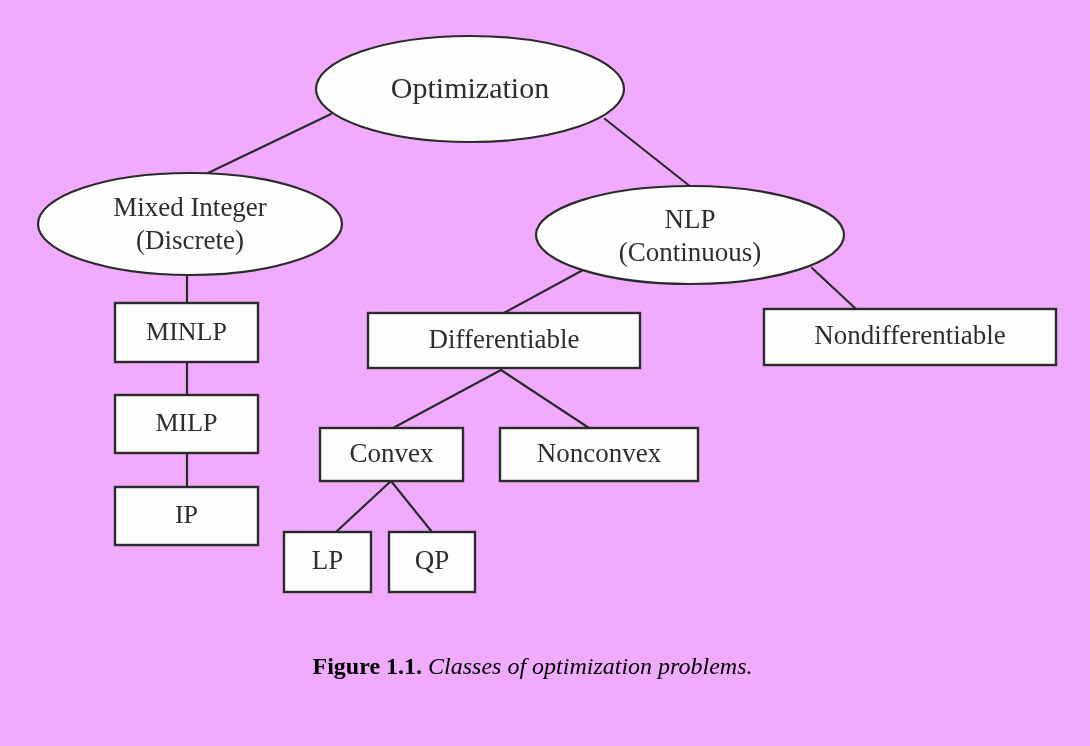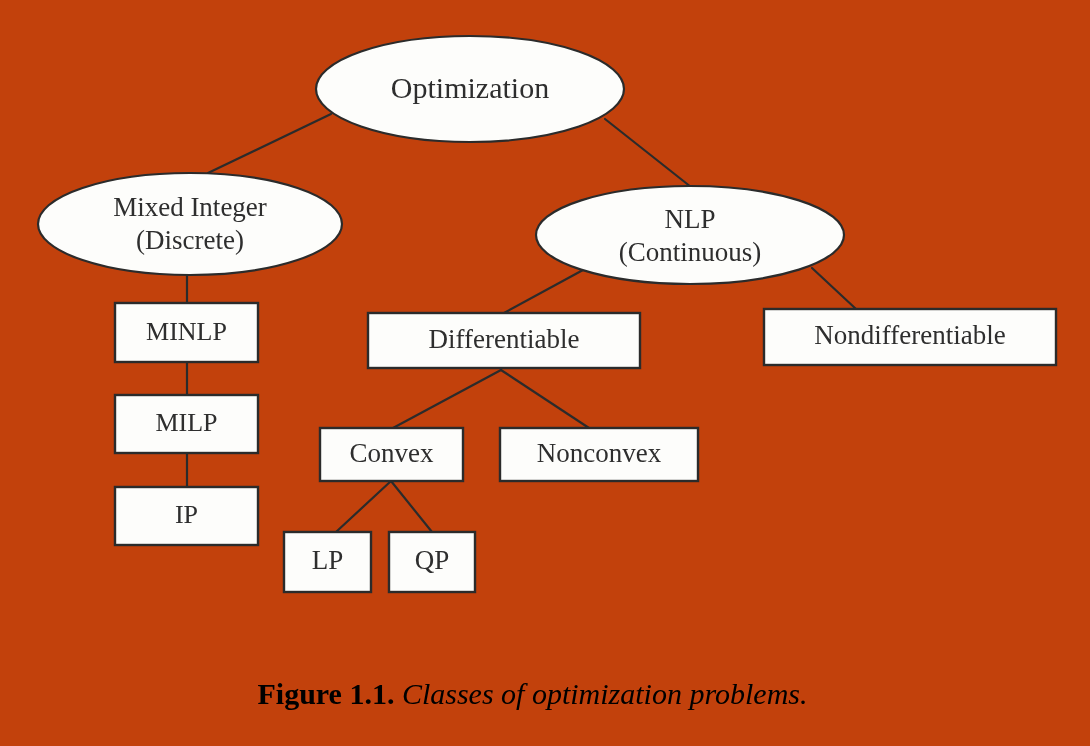--- a/index.html
+++ b/index.html
@@ -12,21 +12,21 @@
     width: 1090px;
     height: 746px;
     font-family: "Liberation Serif", "DejaVu Serif", serif;
     color: #1a1a1a;
     overflow: hidden;
   }
   #figure-root {
     position: relative;
     width: 1090px;
     height: 746px;
-    background: #c2410c;
+    background: #f0abfc;
   }
   #diagram-svg {
     position: absolute;
     left: 0;
     top: 0;
     width: 1090px;
     height: 746px;
     display: block;
   }
   .edge {
@@ -57,24 +57,24 @@
   }
   .label-box-lg {
     font-size: 27px;
   }
   .label-box {
     font-size: 26px;
   }
   #caption {
     position: absolute;
     left: 0;
-    top: 676px;
+    top: 652px;
     width: 1065px;
     text-align: center;
-    font-size: 30px;
+    font-size: 24px;
     line-height: 1.2;
     color: #000000;
     font-family: "Liberation Serif", "DejaVu Serif", serif;
     white-space: nowrap;
   }
   #caption .caption-number {
     font-weight: bold;
     font-style: normal;
   }
   #caption .caption-text {

